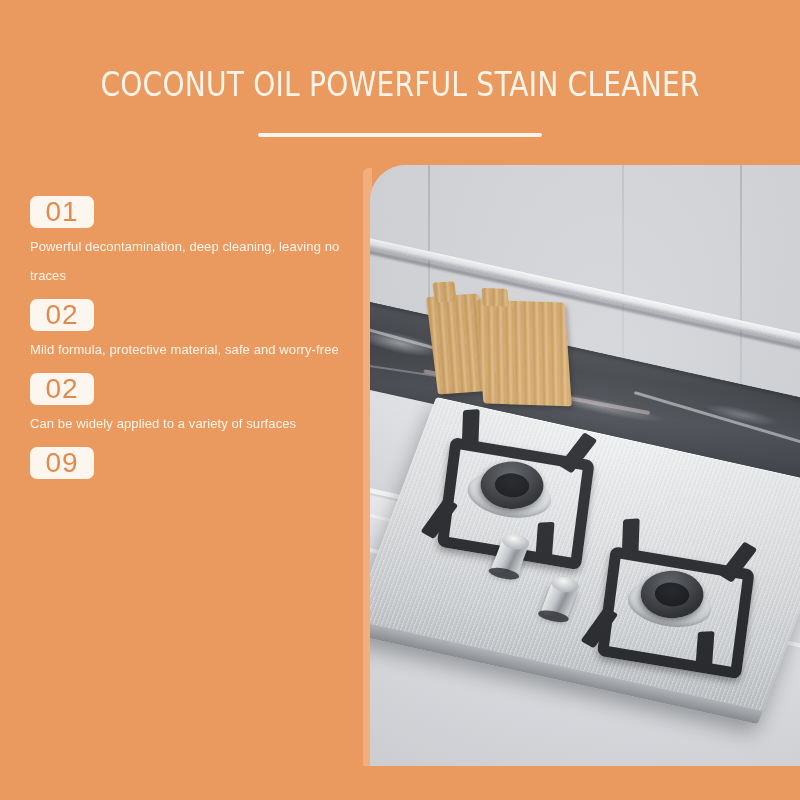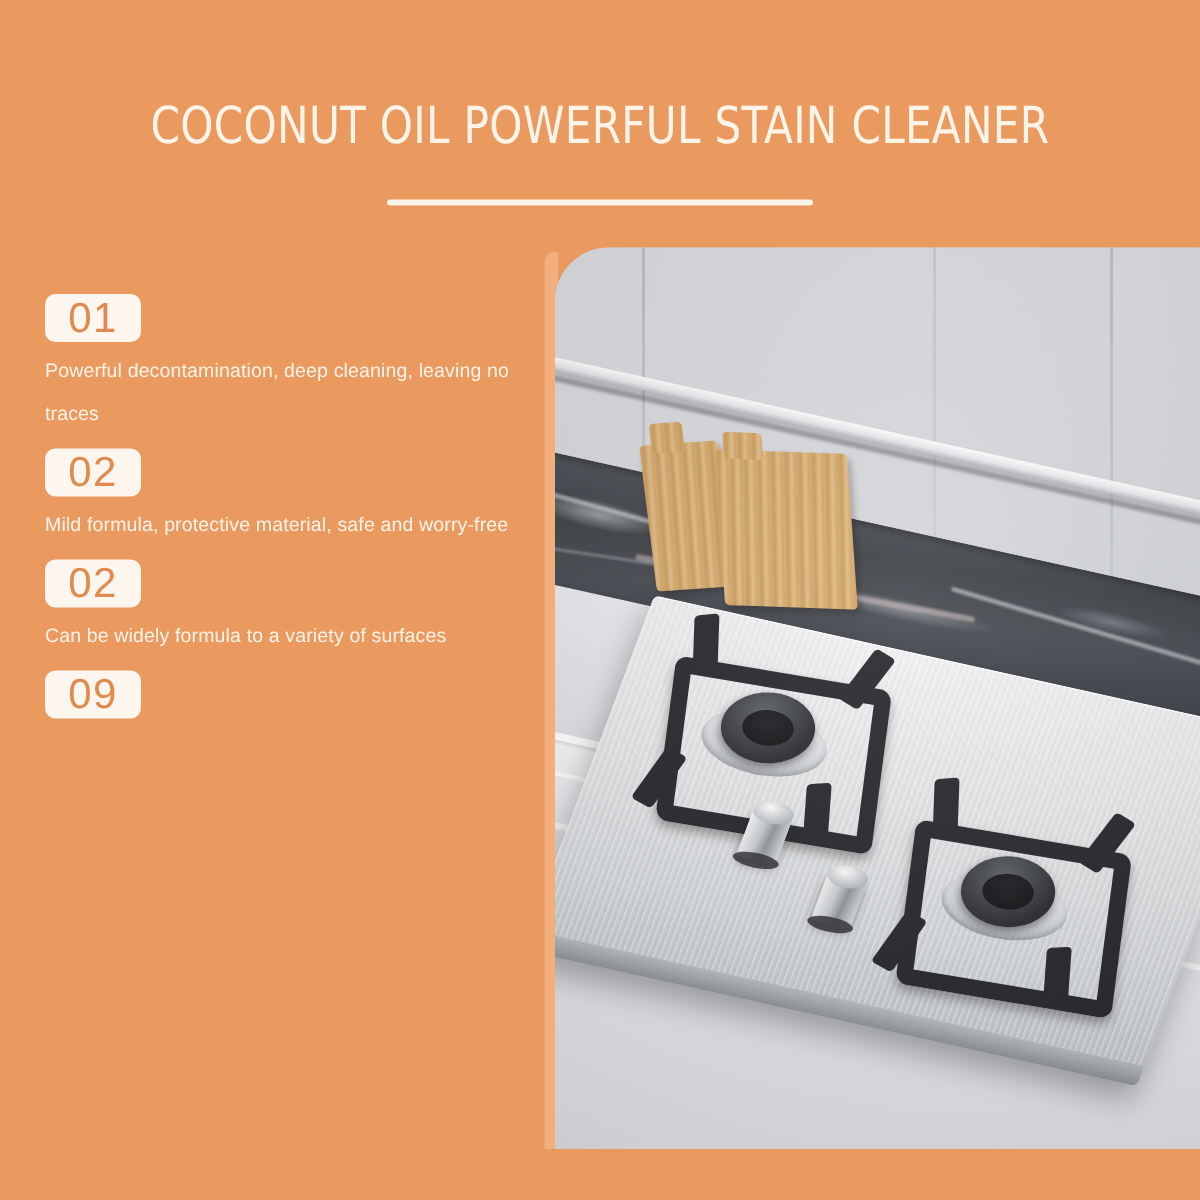--- a/index.html
+++ b/index.html
@@ -214,21 +214,21 @@
       <div class="feature-text">Powerful decontamination, deep cleaning, leaving no traces</div>
     </div>
 
     <div class="feature">
       <div class="badge">02</div>
       <div class="feature-text">Mild formula, protective material, safe and worry-free</div>
     </div>
 
     <div class="feature">
       <div class="badge">02</div>
-      <div class="feature-text">Can be widely formula to a variety of surfaces</div>
+      <div class="feature-text">Can be widely applied to a variety of surfaces</div>
     </div>
 
     <div class="feature">
       <div class="badge">09</div>
     </div>
 
   </div>
 
   <div class="accent-strip"></div>
 

